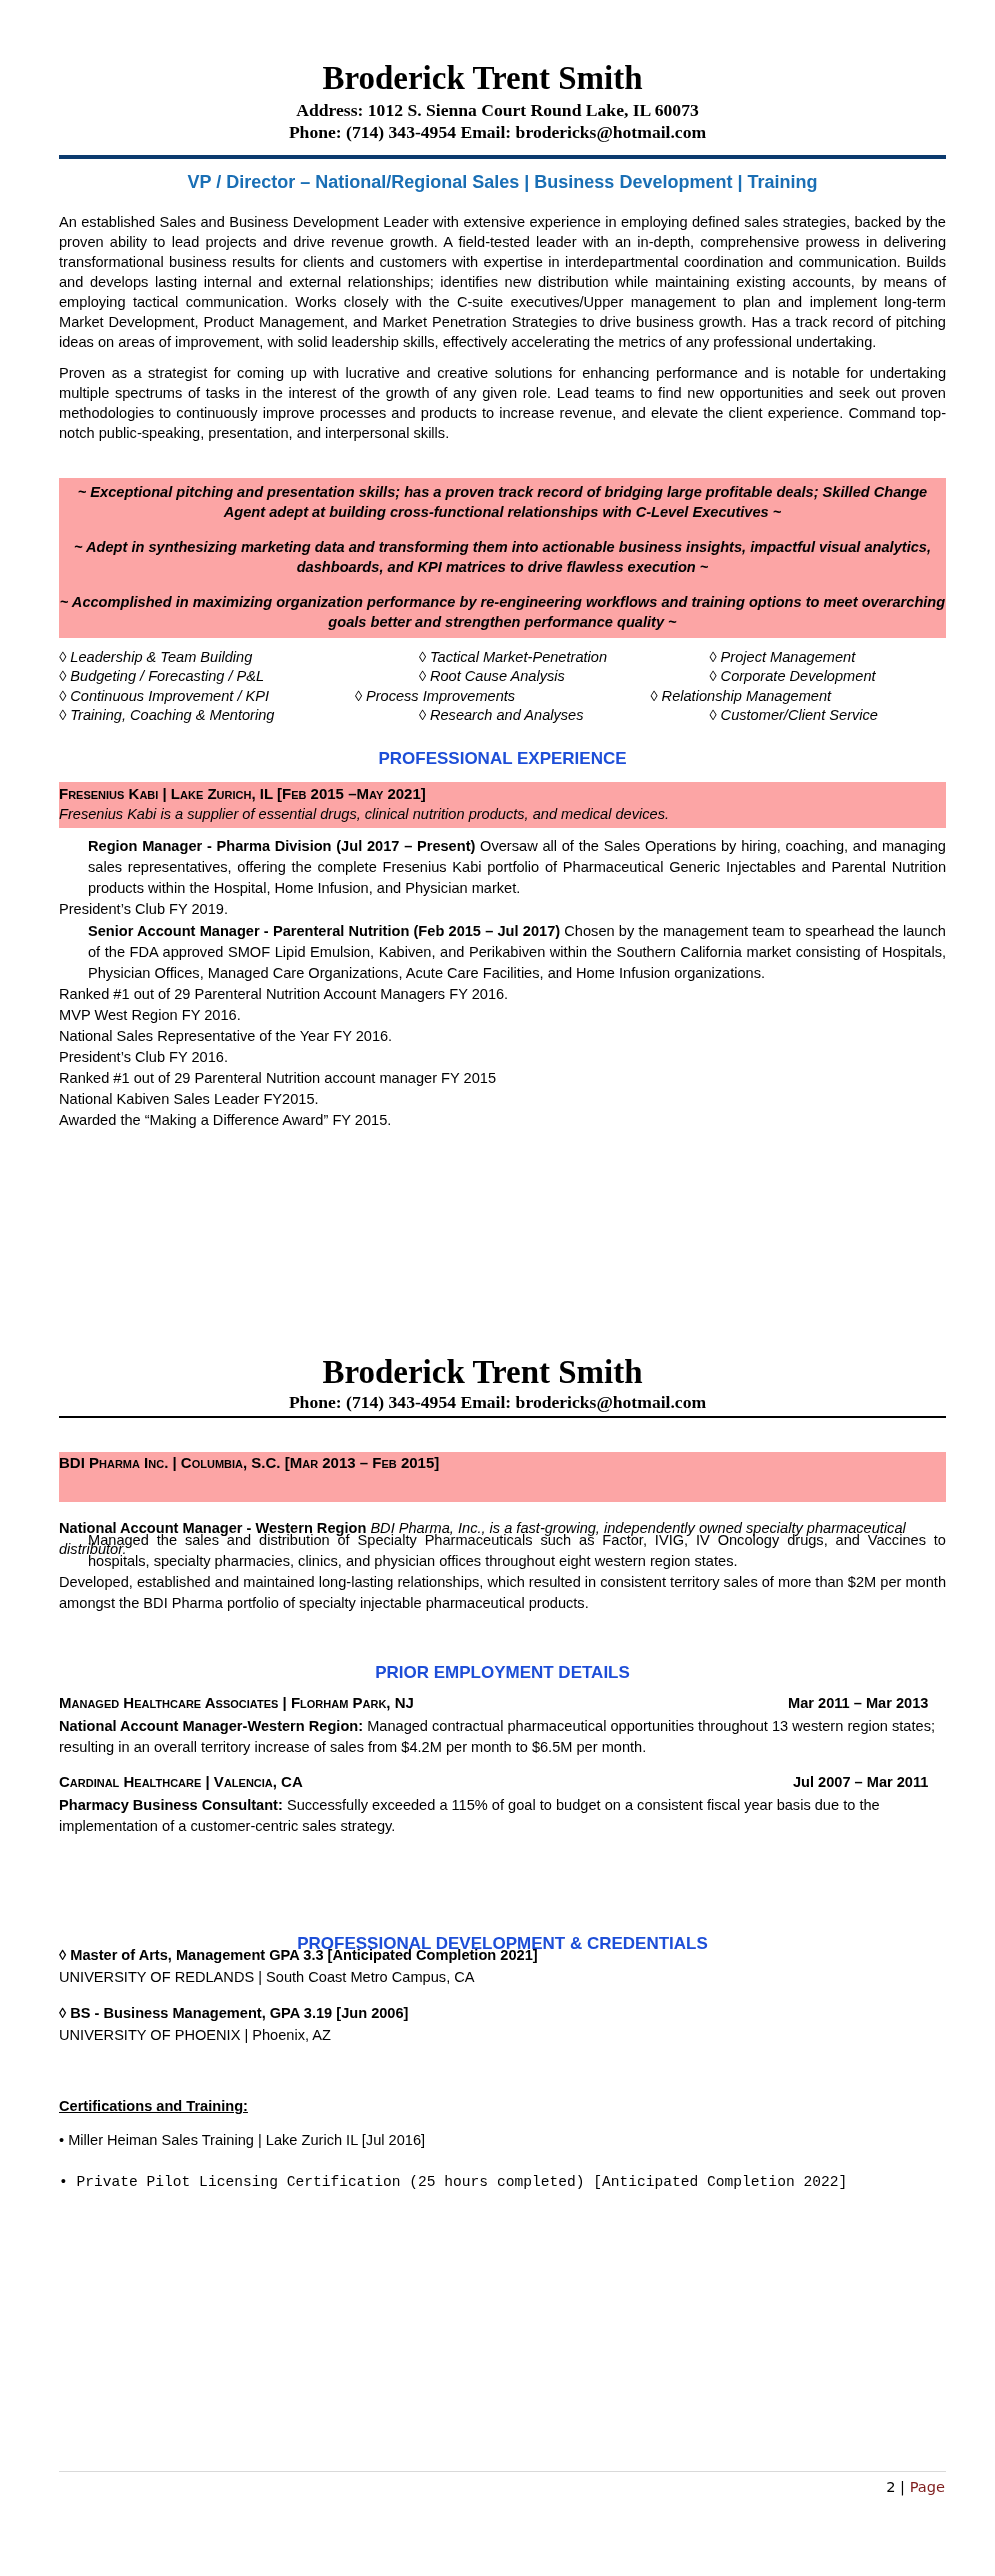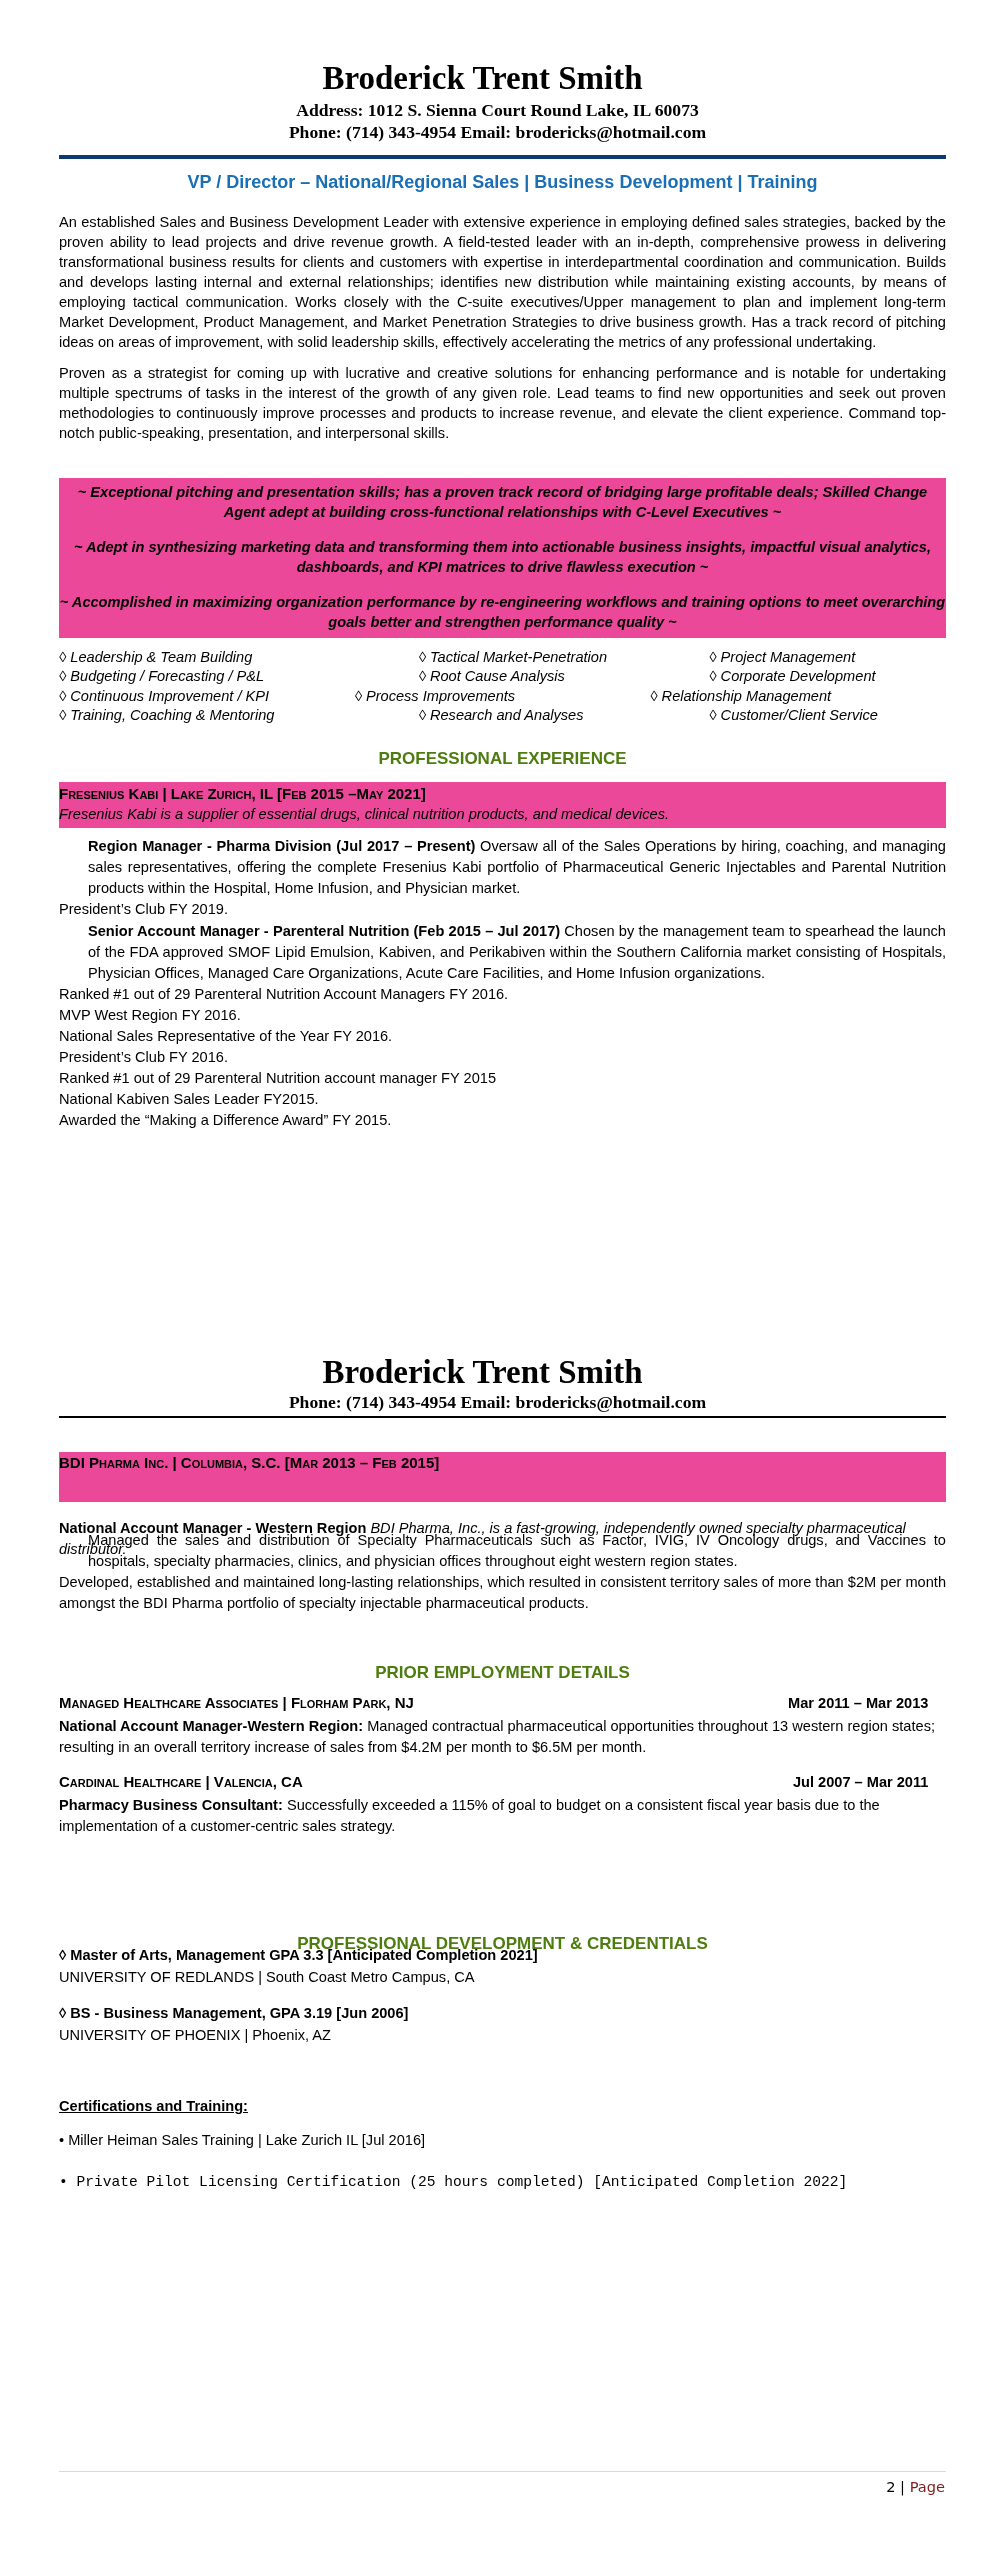--- a/index.html
+++ b/index.html
@@ -5,23 +5,23 @@
   html, body { margin: 0; padding: 0; background: #ffffff; }
   body { width: 995px; height: 2576px; position: relative; overflow: hidden;
          font-family: "Liberation Sans", sans-serif; color: #000; }
   .abs { position: absolute; }
   .content { left: 59px; width: 887px; }
   .name { font-family: "Liberation Serif", serif; font-weight: bold; font-size: 33px; left: 8px; width: 949px; text-align: center; line-height: 37px; }
   .contact { font-family: "Liberation Serif", serif; font-weight: bold; font-size: 17.6px; left: 0; width: 995px; text-align: center; line-height: 21px; }
   .rule-navy { left: 59px; width: 887px; height: 3.5px; background: #0b3a6e; }
   .rule-black { left: 59px; width: 887px; height: 1.8px; background: #000; }
   .headline { left: 59px; width: 887px; text-align: center; color: #1a6fb5; font-weight: bold; font-size: 18px; line-height: 22px; }
-  .section-title { left: 59px; width: 887px; text-align: center; color: #4d7c0f; font-weight: bold; font-size: 17px; line-height: 21px; }
+  .section-title { left: 59px; width: 887px; text-align: center; color: #1d4ed8; font-weight: bold; font-size: 17px; line-height: 21px; }
   .para { font-size: 14.6px; line-height: 20px; text-align: justify; margin: 0; }
-  .graybox { background: #ec4899; }
+  .graybox { background: #fca5a5; }
   .highlights p { margin: 0; text-align: center; font-style: italic; font-weight: bold; font-size: 14.6px; line-height: 20px; }
   .skills { display: grid; grid-template-columns: 1fr 1fr 1fr; font-style: italic; font-size: 14.6px; line-height: 19.3px; }
   .skill { white-space: nowrap; }
   .sc { font-variant: small-caps; font-weight: bold; font-size: 15px; }
   .line { font-size: 14.6px; line-height: 21px; margin: 0; }
   .indent-block { padding-left: 29px; }
   .footer-rule { left: 59px; width: 887px; height: 1.2px; background: #d9d9d9; }
   .footer { right: 50px; font-family: "DejaVu Sans", sans-serif; font-size: 14.6px; }
   .footer .pg-label { color: #7f1d1d; }
   .date-right { float: right; font-weight: bold; margin-right: 17.6px; }

